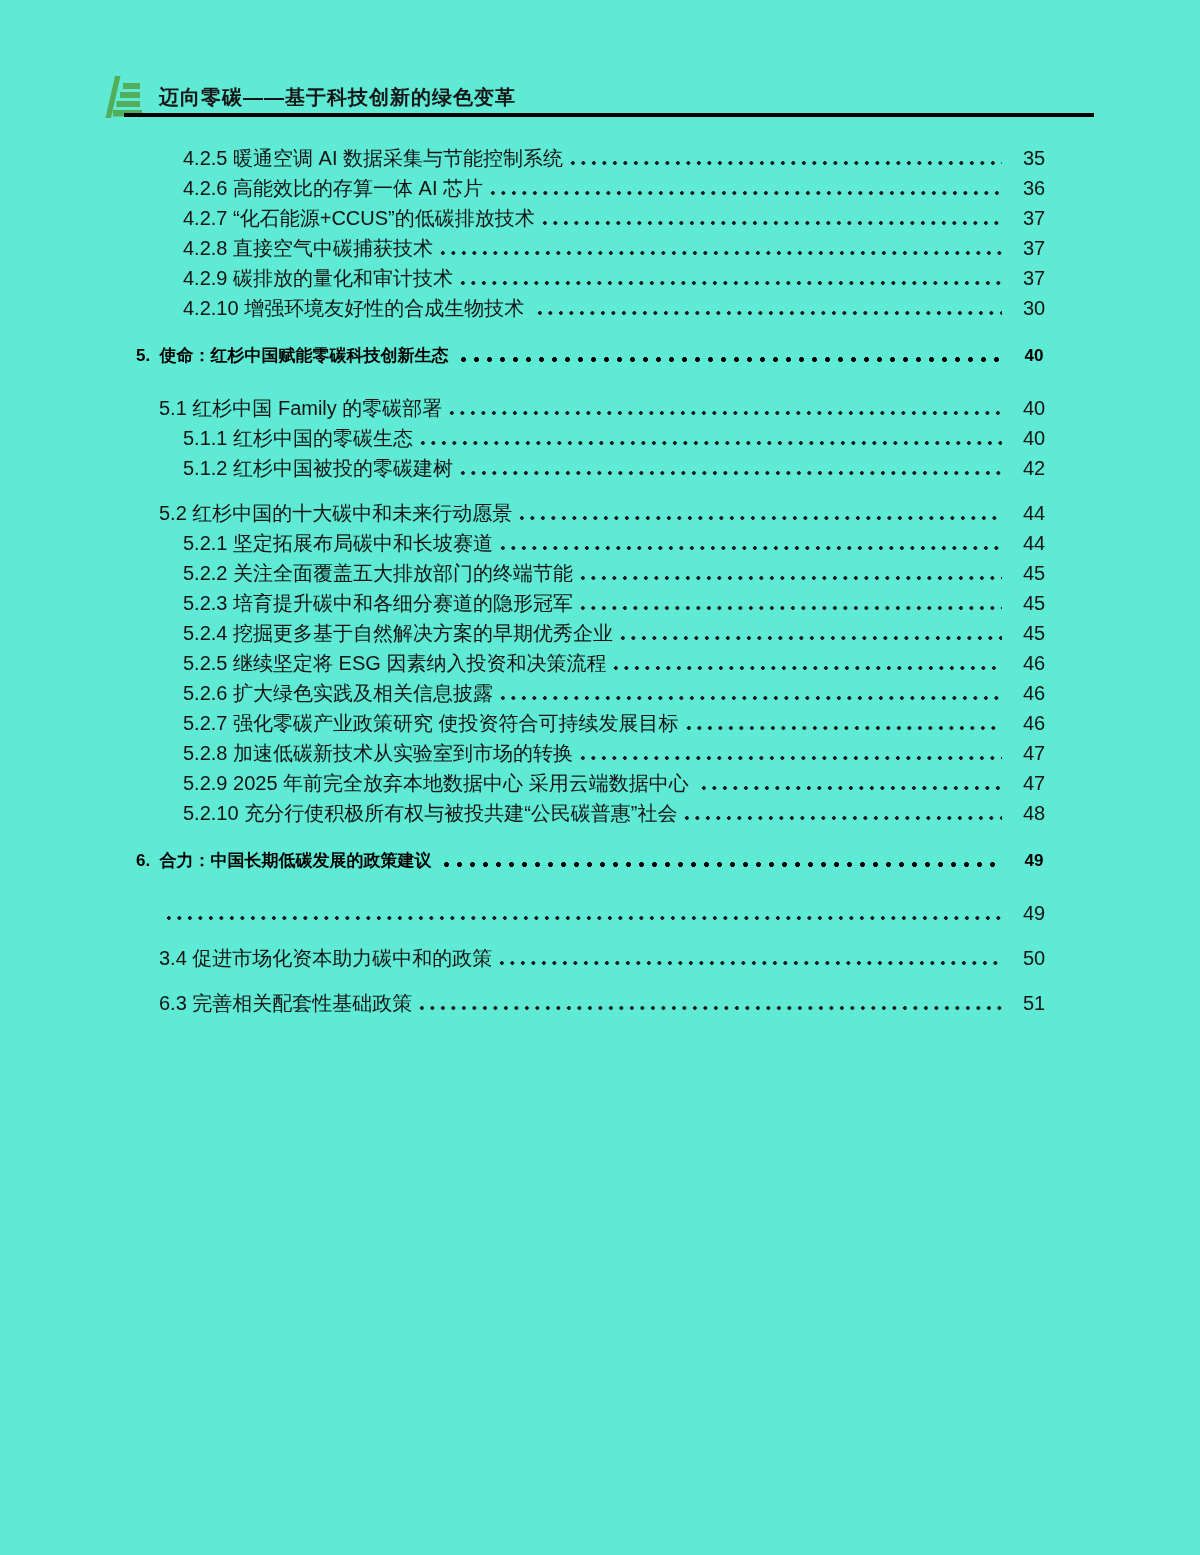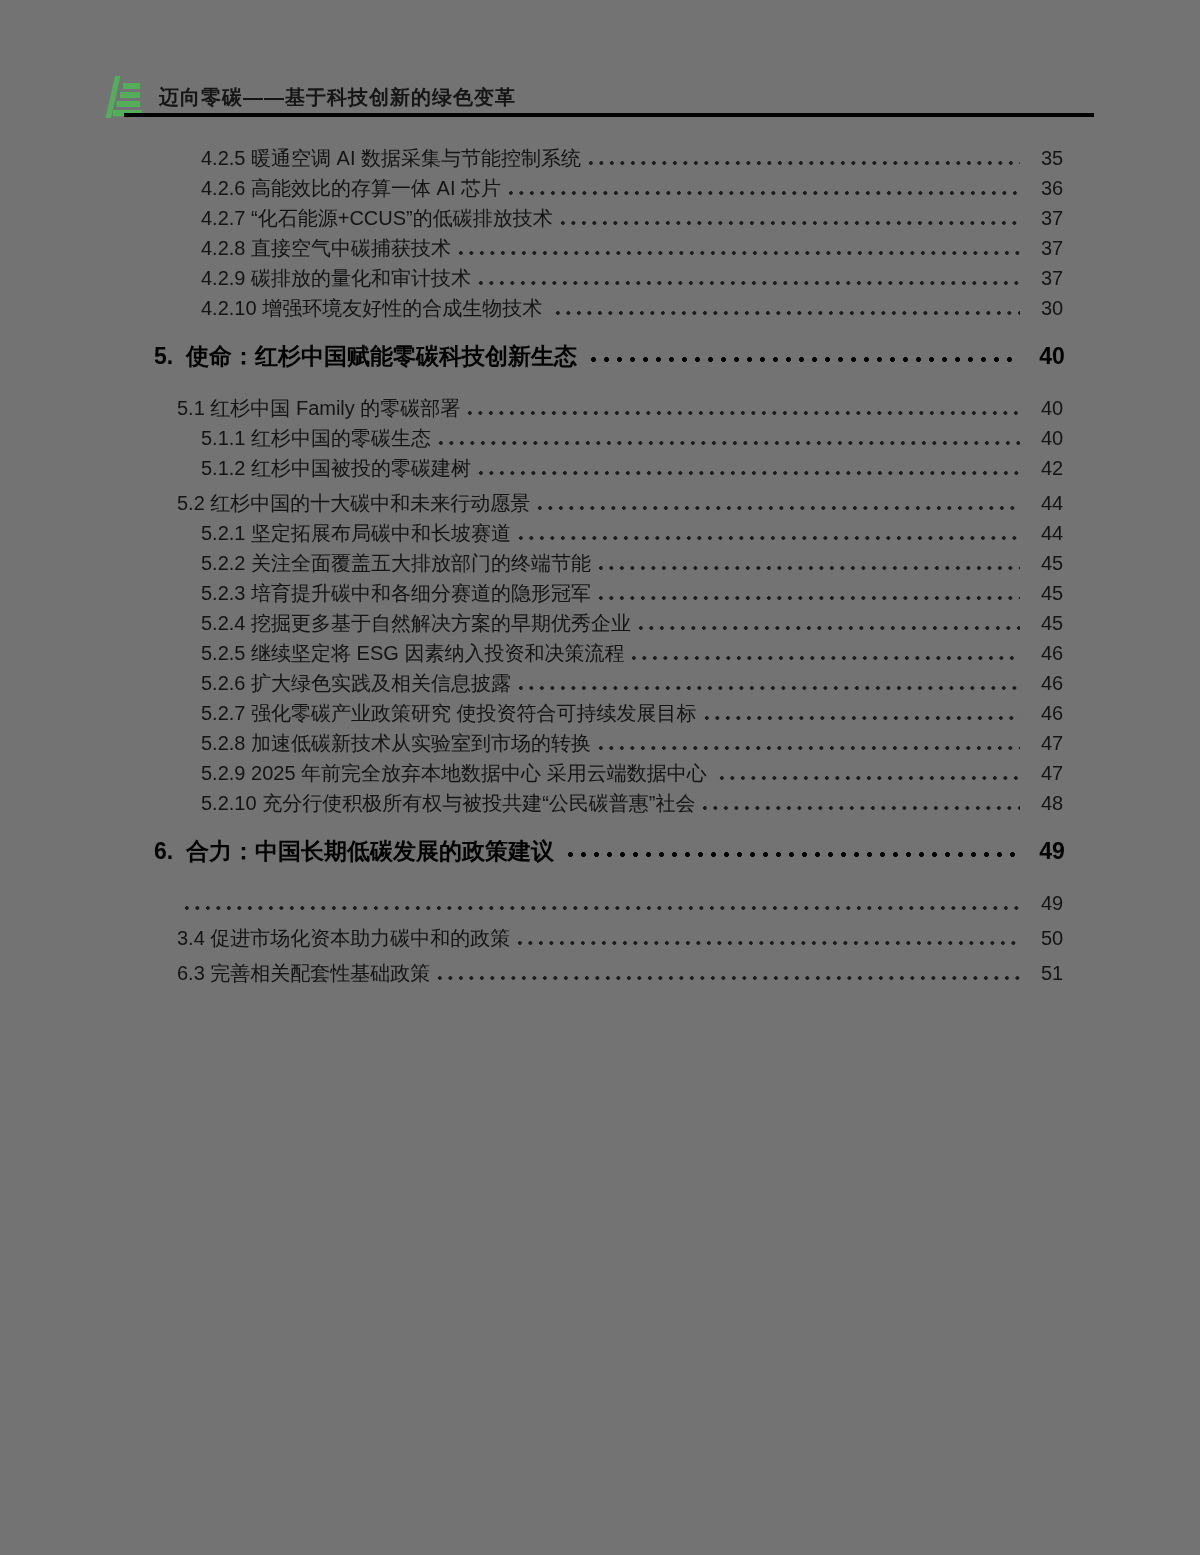--- a/index.html
+++ b/index.html
@@ -1,52 +1,52 @@
 <!DOCTYPE html>
 <html><head>
 <meta charset="utf-8">
 <style>
   * { margin:0; padding:0; box-sizing:border-box; }
   html,body { background:#e8e8e8; }
   body { font-family:"Liberation Sans","DejaVu Sans",sans-serif; color:#111; }
 
   .page {
     position:relative; width:1200px; height:1555px;
-    background:#737373; overflow:hidden;
+    background:#5eead4; overflow:hidden;
   }
 
   
   .hdr {
     position:absolute; top:76px; left:104px;
     display:flex; align-items:center; gap:15px;
   }
   .logo { width:40px; height:42px; display:inline-block; }
   .hdr-title {
     font-size:20px; font-weight:600; letter-spacing:1px;
     white-space:pre; color:#151515;
   }
   .hdr-rule {
     position:absolute; top:113px; left:124px;
     width:970px; height:4px; background:#000;
   }
 
   
-  .toc { position:absolute; top:143px; left:154px; width:920px; }
+  .toc { position:absolute; top:143px; left:136px; width:920px; }
 
   .toc-row {
     display:flex; align-items:baseline;
     font-size:20px; line-height:30px; color:#141414;
   }
   .toc-row.lvl1 {
-    font-weight:bold; font-size:23px; line-height:30px;
+    font-weight:bold; font-size:17px; line-height:30px;
     margin:18px 0 22px 0; color:#000;
   }
   .toc-row.lvl2 { padding-left:23px; }
   .toc-row.lvl3 { padding-left:47px; }
-  .toc-row.gap  { margin-top:5px; }
+  .toc-row.gap  { margin-top:15px; }
 
   .toc-label { white-space:pre; flex:0 0 auto; }
 
   .toc-dots {
     flex:1 1 auto; height:8px; align-self:flex-end;
     margin:0 10px 6px 6px; min-width:30px;
     background-image:radial-gradient(circle at 4px 4px, #1c1c1c 1.7px, transparent 2px);
     background-size:10.5px 8px;
     background-repeat:repeat-x;
     background-position:left bottom;

